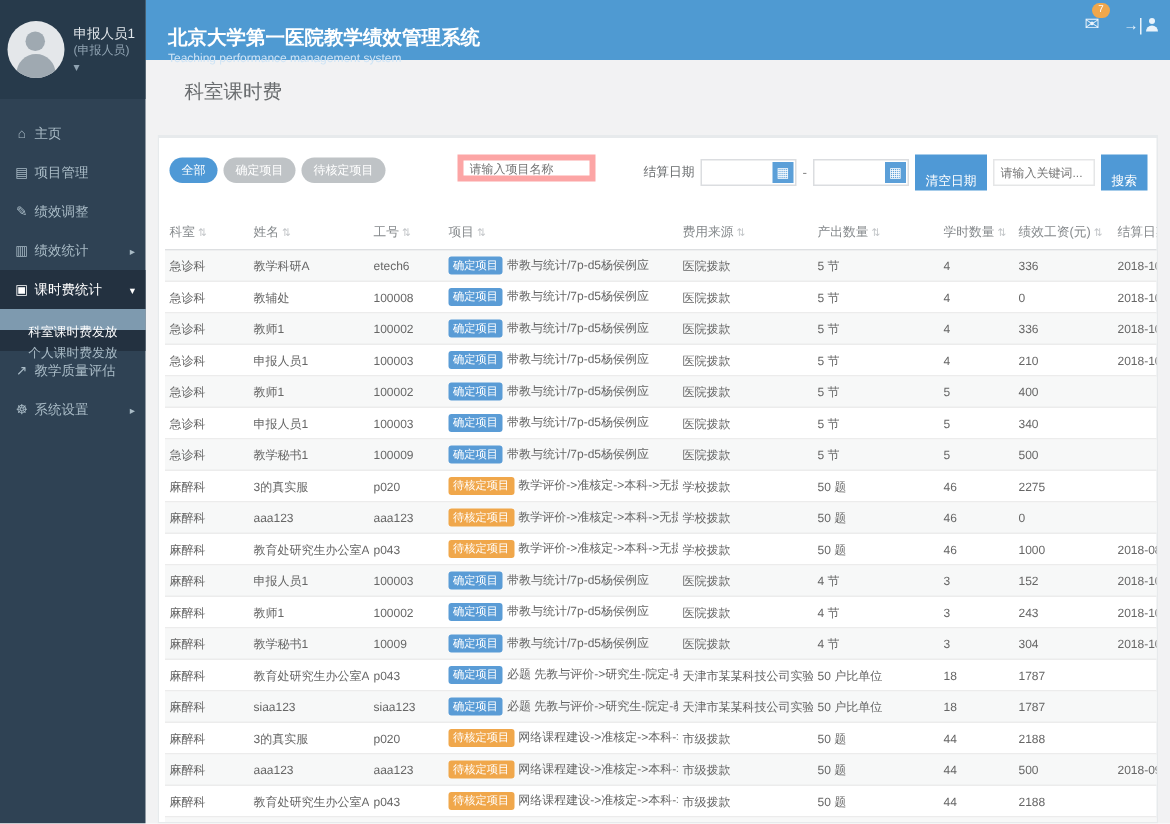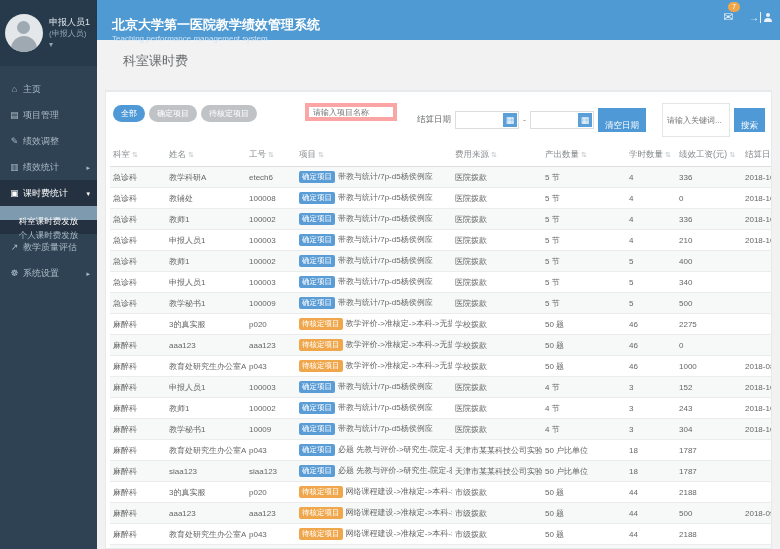--- a/index.html
+++ b/index.html
@@ -43,22 +43,22 @@
   .pill.active{background:#4f99d6;}
   .proj-input{position:absolute;left:163px;top:1px;width:92px;height:18px;border:4px solid #fca5a5;
               font-size:8px;color:#555;padding:0 4px;box-sizing:border-box;font-family:inherit;background:#fff;margin-left:32px;}
   .right-group{position:absolute;right:2px;top:1px;display:flex;align-items:center;gap:4px;}
   .date-label{font-size:8.5px;color:#696c6e;}
   .date-box{width:64px;height:18px;border:1px solid #dbdde0;background:#fff;position:relative;box-sizing:border-box;cursor:pointer;}
   .cal{position:absolute;right:1px;top:1px;width:14px;height:14px;background:#5b9fd8;color:#fff;
        font-size:9px;line-height:14px;text-align:center;}
   .dash{font-size:9px;color:#888;}
   .btn-blue{background:#4f99d6;color:#fff;border:none;font-size:8.5px;height:20px;padding:12px 7px;cursor:pointer;font-family:inherit;}
-  .kw-input{width:68px;height:34px;border:1px solid #e5e6e7;font-size:8px;color:#555;padding:0 4px;
-            box-sizing:border-box;font-family:inherit;background:#fff;margin-left:12px;}
+  .kw-input{width:68px;height:18px;border:1px solid #e5e6e7;font-size:8px;color:#555;padding:0 4px;
+            box-sizing:border-box;font-family:inherit;background:#fff;}
   
   table.grid{width:659px;border-collapse:collapse;table-layout:fixed;margin-top:12px;}
   .grid th{font-size:8.5px;color:#85898c;font-weight:normal;text-align:left;padding:5px 3px;
            border-bottom:1px solid #dddfe1;white-space:nowrap;overflow:hidden;cursor:pointer;}
   .grid th .sort{color:#c3c6c9;font-size:7px;margin-left:2px;}
   .grid td{font-size:8px;color:#666;height:20px;padding:0 3px;border-bottom:1px solid #ececec;
            white-space:nowrap;overflow:hidden;}
   .grid tbody tr:nth-child(odd) td{background:#f7f8f8;}
   .bdg{display:inline-block;padding:1px 3px;border-radius:2px;color:#fff;font-size:7.5px;margin-right:3px;}
   .bdg.blue{background:#5a9cd6;}

